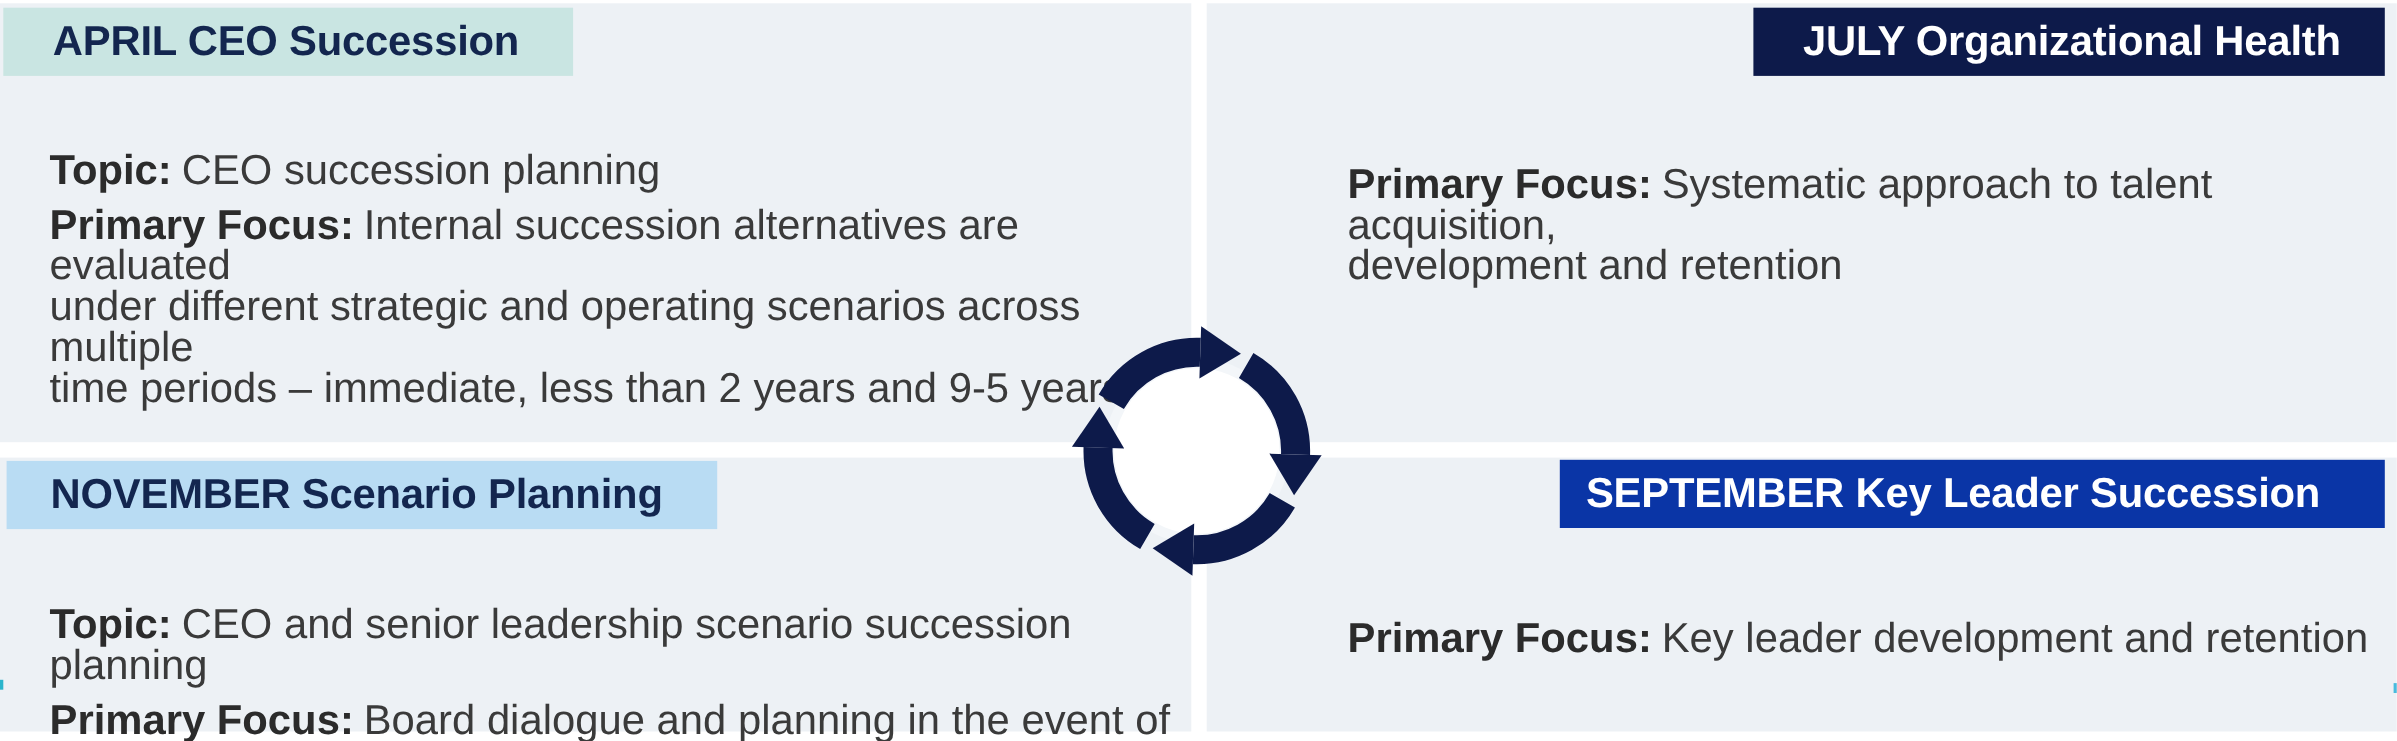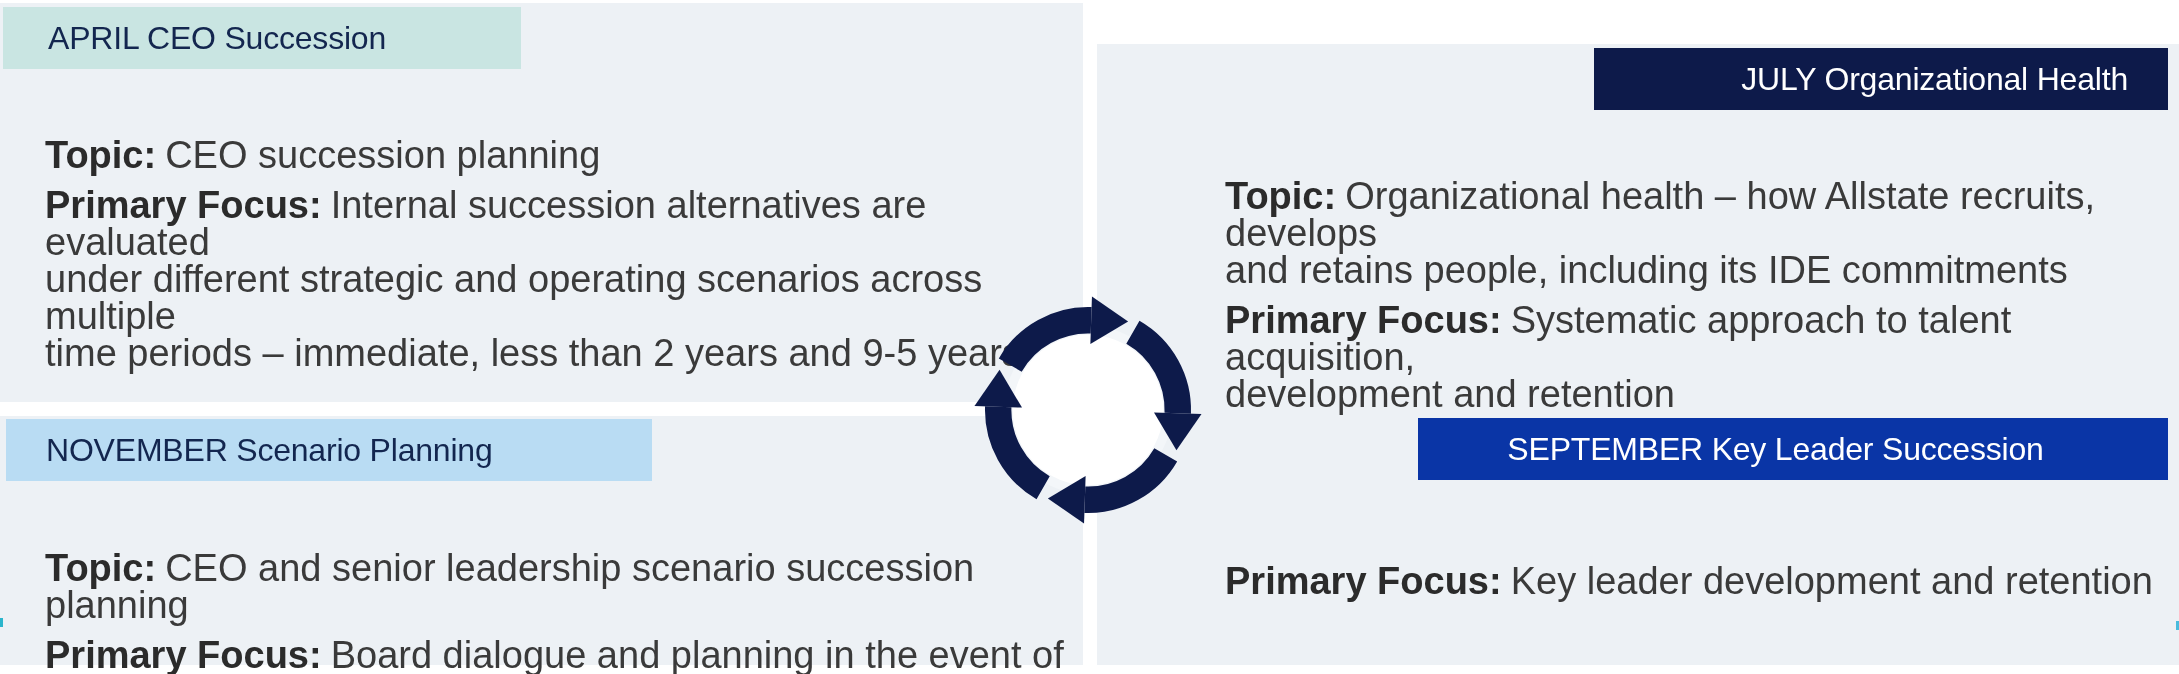--- a/index.html
+++ b/index.html
@@ -9,31 +9,31 @@
     height: 674px;
     background: #ffffff;
     font-family: "Liberation Sans", sans-serif;
     overflow: hidden;
   }
   .quad {
     position: absolute;
     background: #EDF1F5;
   }
   #q-april     { left: 0;       top: 3px;   width: 1083px; height: 399px; }
-  #q-july      { left: 1097px;  top: 3px;   width: 1082px; height: 399px; margin-top: 41px; }
+  #q-july      { left: 1097px;  top: 3px;   width: 1082px; height: 399px; }
   #q-november  { left: 0;       top: 416px; width: 1083px; height: 249px; }
   #q-september { left: 1097px;  top: 416px; width: 1082px; height: 249px; }
 
   .hdr {
     position: absolute;
     box-sizing: border-box;
     display: flex;
     align-items: center;
-    font-weight: normal;
-    font-size: 32px;
+    font-weight: bold;
+    font-size: 38px;
     letter-spacing: -0.2px;
     white-space: nowrap;
   }
   #h-april {
     left: 3px; top: 4px; width: 518px; height: 62px;
     background: #C9E5E2; color: #13264F; padding-left: 45px;
   }
   #h-july {
     right: 11px; top: 4px; width: 574px; height: 62px;
     background: #0D1A4A; color: #ffffff;
@@ -90,22 +90,20 @@
 under different strategic and operating scenarios across multiple
 time periods – immediate, less than 2 years and 9-5 years</span></p>
     </div>
   </div>
 
   <div class="quad" id="q-july">
     <div class="hdr" id="h-july">
         <span>JULY Organizational Health</span>
       </div>
     <div class="content right-col">
-      <p class="topic"><span class="lbl">Topic:</span><span>Organizational health – how Allstate recruits, develops
-and retains people, including its IDE commitments</span></p>
       <p class="focus"><span class="lbl">Primary Focus:</span><span>Systematic approach to talent acquisition,
 development and retention</span></p>
     </div>
   </div>
 
   <div class="quad" id="q-november">
     <div class="hdr" id="h-november">
         <span>NOVEMBER Scenario Planning</span>
       </div>
     <div class="content left-col">

